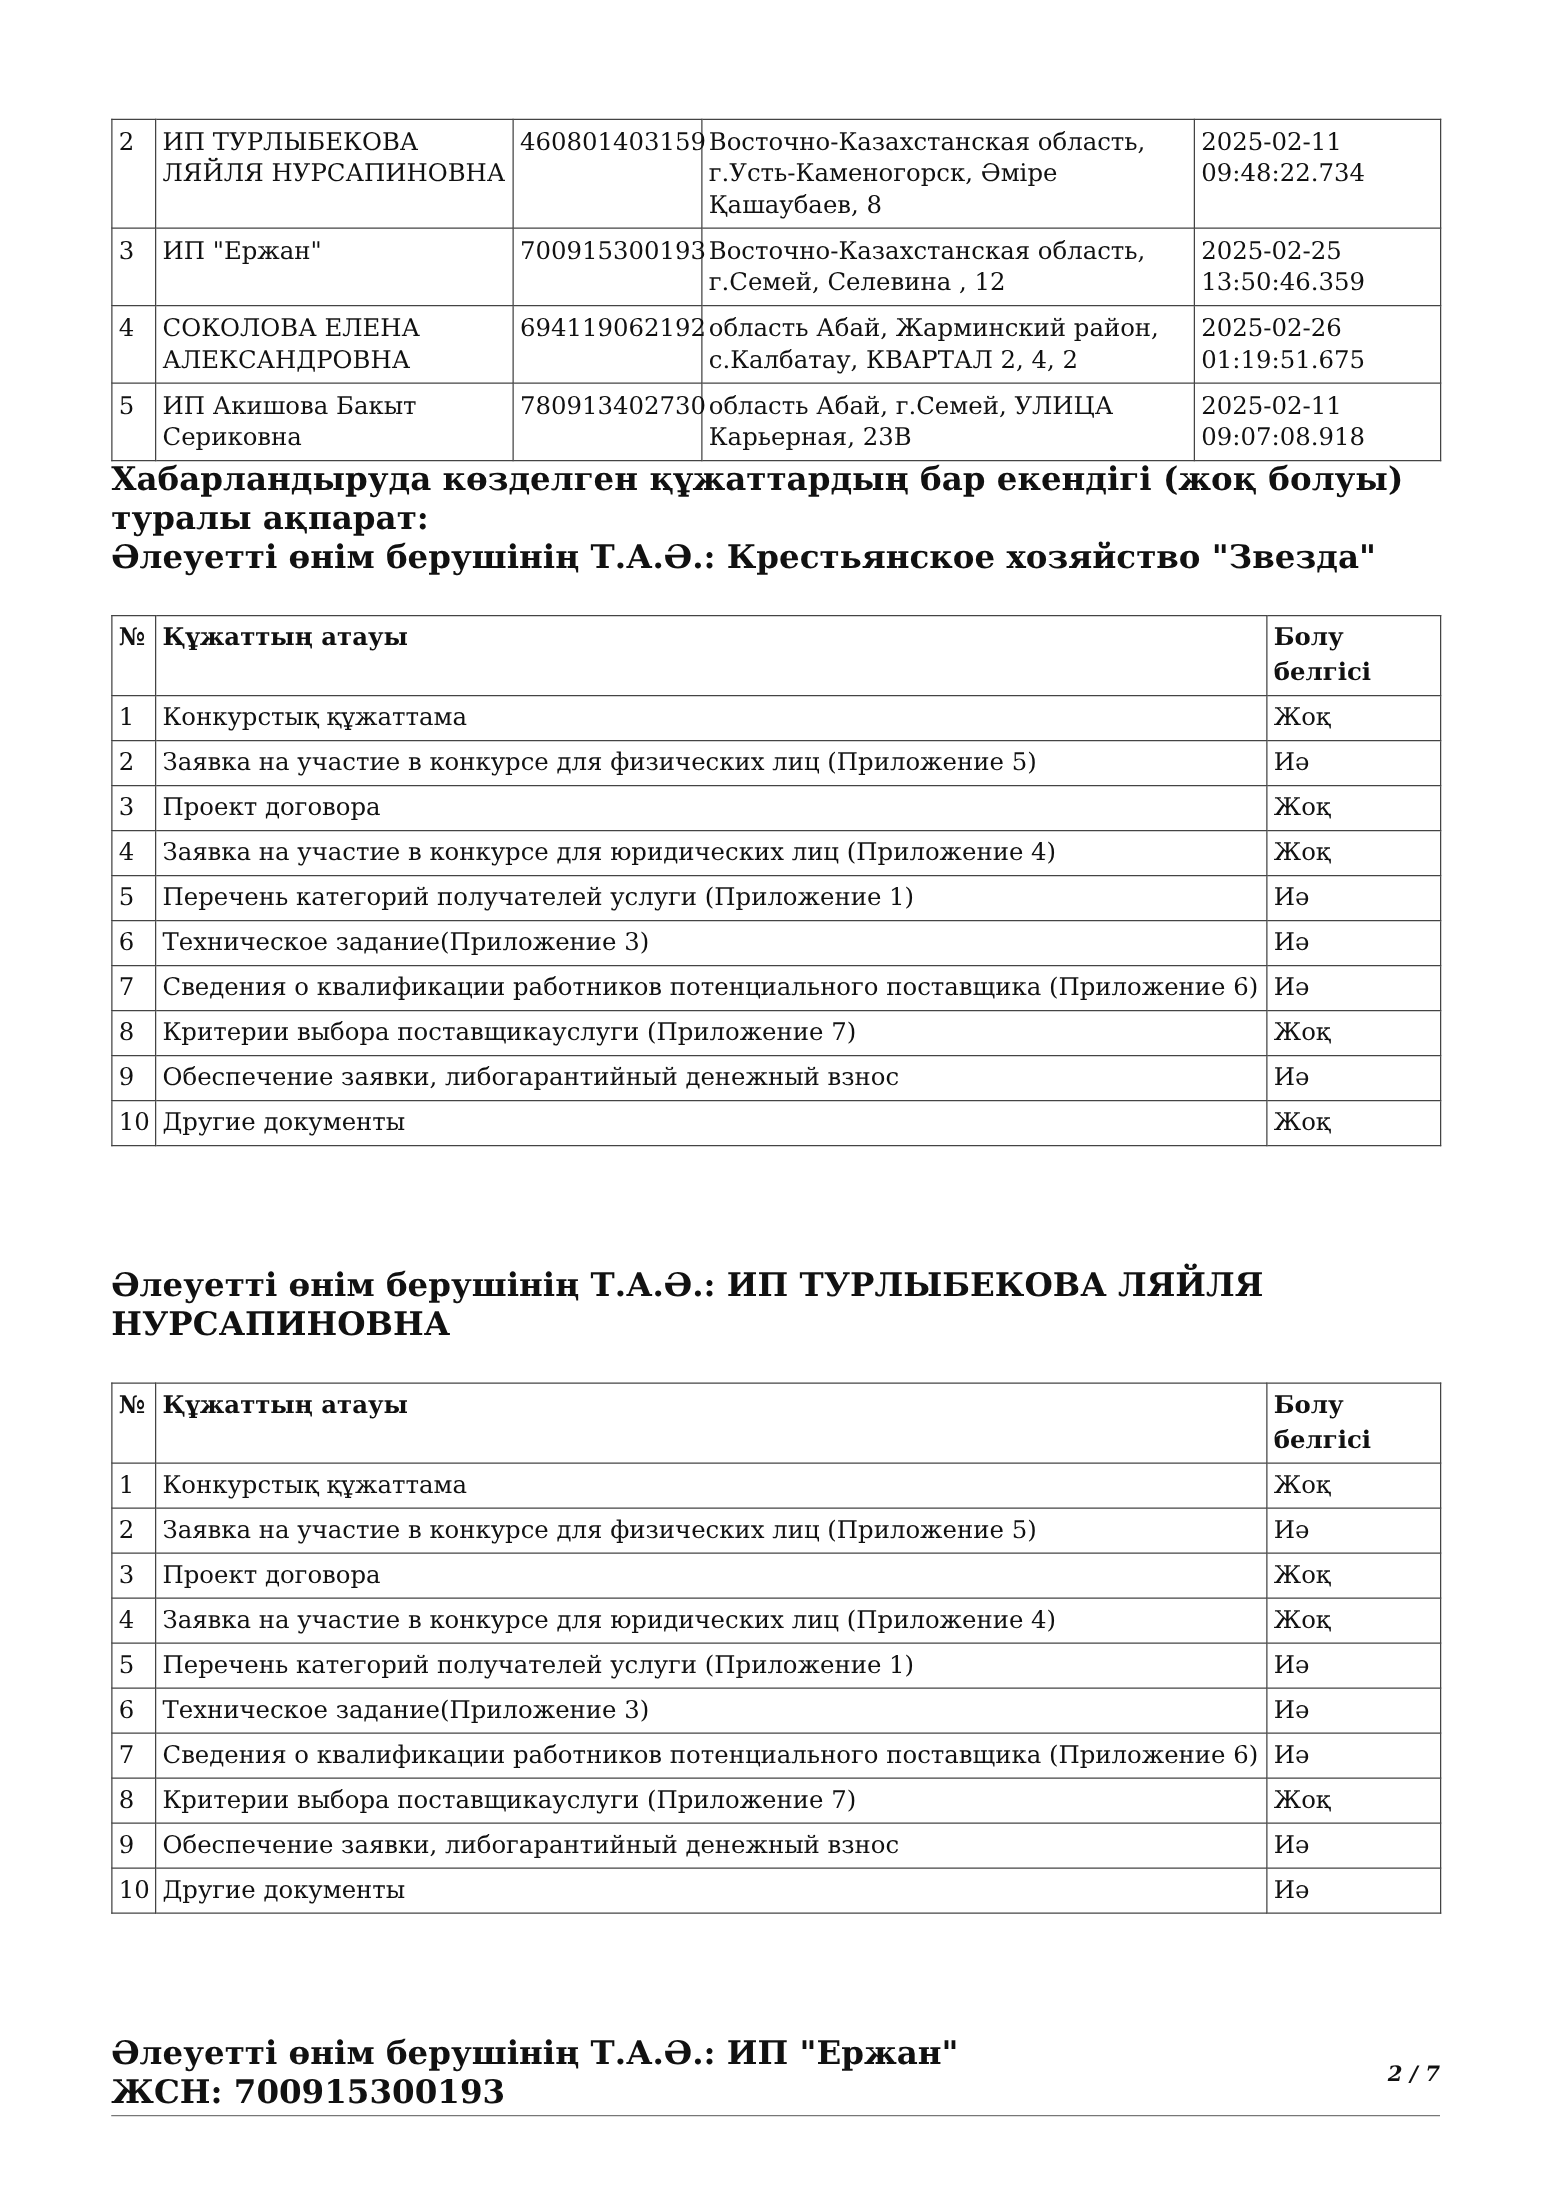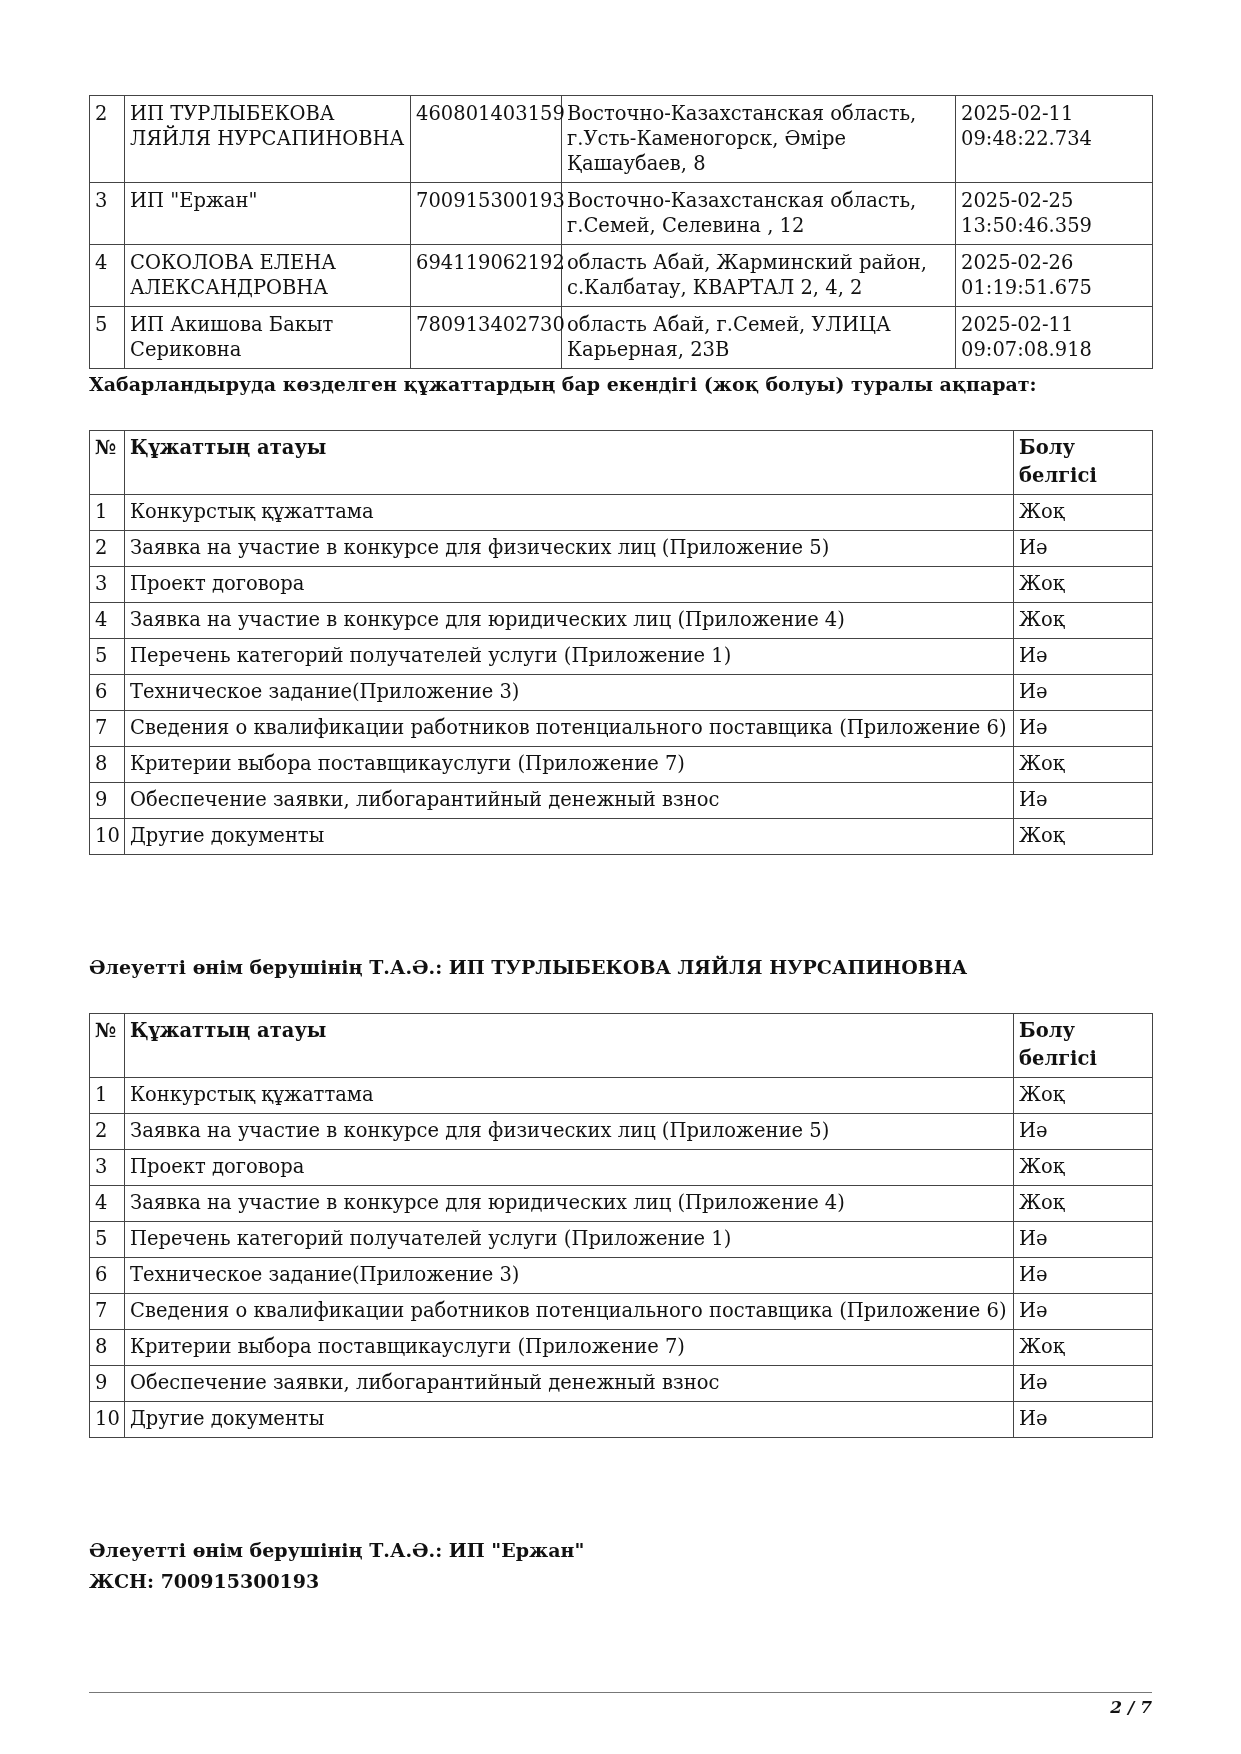--- a/index.html
+++ b/index.html
@@ -7,30 +7,30 @@
          font-family: "DejaVu Serif", "Liberation Serif", serif; color: #111; }
   .page { position: absolute; left: 89px; top: 95px; width: 1063px; }
   table { border-collapse: collapse; width: 1063px; table-layout: fixed; }
   td, th { border: 1.5px solid #444; vertical-align: top; font-size: 19.5px; line-height: 25px;
            padding: 5px 6px 3px 6px; font-weight: normal; text-align: left; }
   .t1 td { padding-top: 5px; }
   .t1 col.c1 { width: 35px; } .t1 col.c2 { width: 286px; } .t1 col.c3 { width: 151px; }
   .t1 col.c4 { width: 394px; } .t1 col.c5 { width: 197px; }
   .t1 tr.r1 td { height: 78px; } .t1 tr.r2 td, .t1 tr.r3 td, .t1 tr.r4 td { height: 53px; }
   .t1 td { padding-left: 5px; padding-right: 3px; }
-  .heading { font-weight: bold; font-size: 19px; line-height: 31px; }
+  .heading { font-weight: bold; font-size: 26px; line-height: 31px; }
   .docs col.d1 { width: 35px; } .docs col.d2 { width: 889px; } .docs col.d3 { width: 139px; }
   .docs td, .docs th { height: 27px; padding: 3px 5px 4px 5px; line-height: 28px; }
   .docs th { font-weight: bold; text-align: left; }
   .docs th.left { text-align: left; }
   .sp1 { height: 30px; }
   .sp2 { height: 97px; }
   .footer-line { position: absolute; left: 89px; top: 1692px; width: 1063px; height: 0;
                  border-top: 1.5px solid #777; }
-  .page-num { position: absolute; left: 1080px; top: 1697px; width: 72px; text-align: right;
+  .page-num { position: absolute; left: 1080px; top: 1650px; width: 72px; text-align: right;
               font-weight: bold; font-style: italic; font-size: 17px; }
 </style>
 </head>
 <body>
 
 <div class="page">
 
   <table class="t1">
     <colgroup>
         <col class="c1">
@@ -65,20 +65,21 @@
         <td>5</td>
         <td>ИП Акишова Бакыт Сериковна</td>
         <td>780913402730</td>
         <td>область Абай, г.Семей, УЛИЦА Карьерная, 23В</td>
         <td>2025-02-11 09:07:08.918</td>
       </tr>
     </tbody>
   </table>
 
   <div class="heading">Хабарландыруда көзделген құжаттардың бар екендігі (жоқ болуы) туралы ақпарат:</div>
+  <div class="heading">Әлеуетті өнім берушінің Т.А.Ә.: Крестьянское хозяйство "Звезда"</div>
   <div class="sp1"></div>
 
   <table class="docs">
     <colgroup>
         <col class="d1">
         <col class="d2">
         <col class="d3">
       </colgroup>
     <thead>
       <tr>

